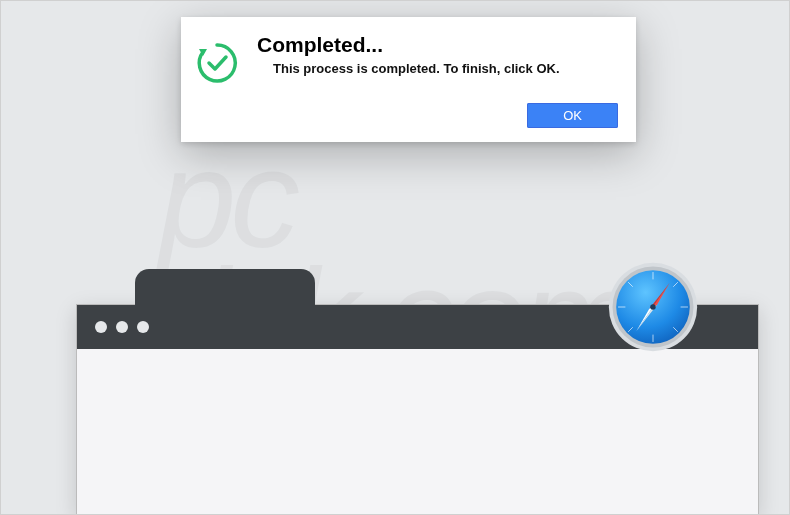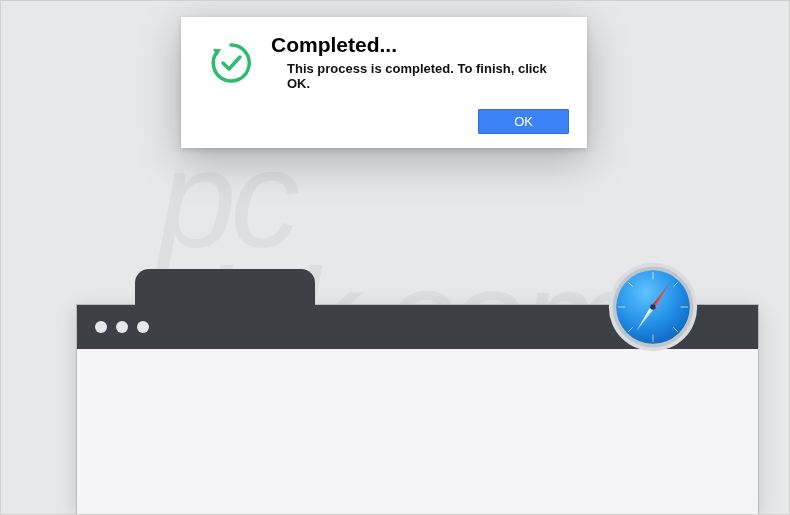--- a/index.html
+++ b/index.html
@@ -86,24 +86,24 @@
       width: 92px;
       height: 92px;
       z-index: 5;
     }
     
     
     .dialog {
       position: absolute;
       top: 16px;
       left: 180px;
-      width: 406px;
+      width: 455px;
       background: #fff;
       box-shadow: 0 12px 40px rgba(0,0,0,0.25), 0 2px 6px rgba(0,0,0,0.15);
-      padding: 16px 18px 14px 28px;
+      padding: 16px 18px 14px 14px;
       z-index: 10;
     }
     .dialog-body {
       display: flex;
       align-items: flex-start;
       gap: 18px;
     }
     .dialog-icon {
       flex: 0 0 auto;
       width: 44px;

